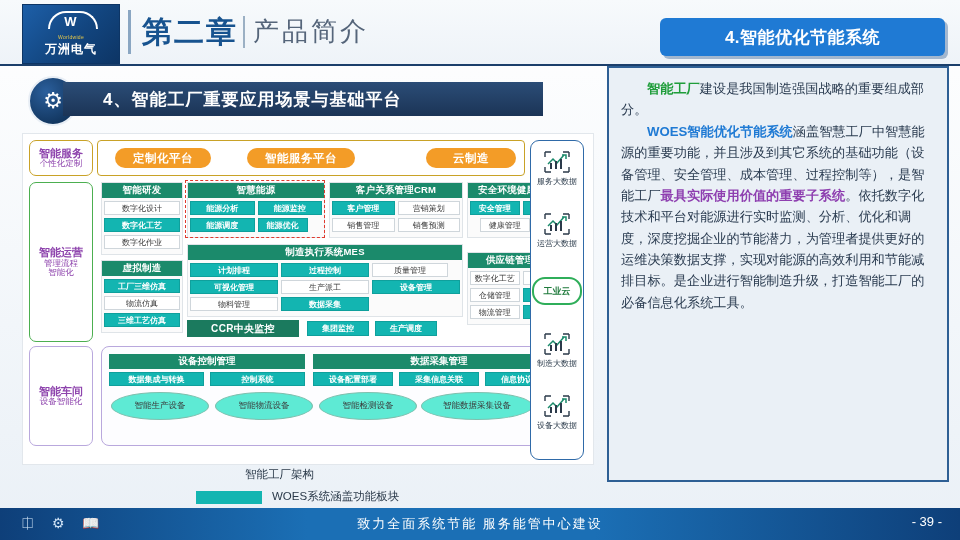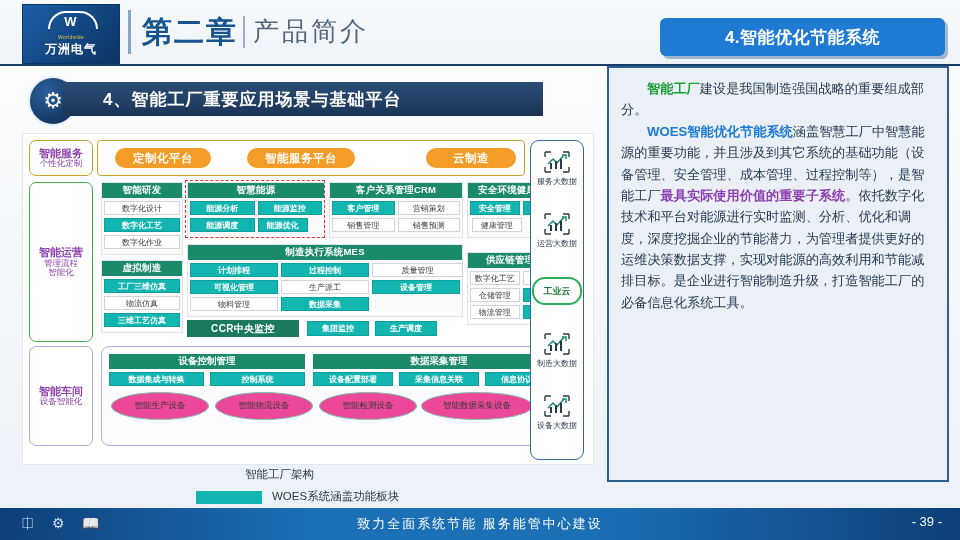--- a/index.html
+++ b/index.html
@@ -65,21 +65,21 @@
   .cell.hl span{color:#ffffff;font-weight:bold;}
 
   .dashbox{position:absolute;border:1.5px dashed #e03a2f;box-sizing:border-box;}
 
   .wide-hd{position:absolute;height:15px;background:#1b8a6b;display:flex;align-items:center;justify-content:center;}
   .wide-hd span{color:#fff;font-size:9.5px;font-weight:bold;}
 
   .ccr{position:absolute;height:17px;background:#1b7a5e;display:flex;align-items:center;justify-content:center;}
   .ccr span{color:#fff;font-size:10px;font-weight:bold;letter-spacing:.3px;}
 
-  .oval{position:absolute;border:1px solid #7fbfae;border-radius:50%;background:#ec4899;
+  .oval{position:absolute;border:1px solid #7fbfae;border-radius:50%;background:#5eead4;
     display:flex;align-items:center;justify-content:center;}
   .oval span{font-size:8.5px;color:#3a3a3a;}
 
   .shop-wrap{position:absolute;border:1px solid #b9a8dd;border-radius:8px;background:#fdfdff;}
 
   
   .rail{position:absolute;left:530px;top:140px;width:52px;height:318px;border:1.5px solid #2f6aa8;border-radius:9px;background:#ffffff;}
   .rail-item{position:absolute;width:52px;display:flex;flex-direction:column;align-items:center;}
   .rail-ico{width:30px;height:26px;position:relative;}
   .rail-lbl{font-size:8px;color:#2a3a4a;margin-top:1px;white-space:nowrap;}
@@ -230,35 +230,35 @@
       <div class="card" style="left: 444px; top: 48px; width: 106px; height: 54px; position: absolute;">
         <div class="card-hd">
           <span>安全环境健康QHSE</span>
         </div>
         <div class="cell hl" style="left:2px;top:18px;width:49.5px;">
           <span>安全管理</span>
         </div>
         <div class="cell hl" style="left:54.5px;top:18px;width:49.5px;">
           <span>环境管理</span>
         </div>
-        <div class="cell" style="left:4px;top:35px;width:49.5px;">
+        <div class="cell" style="left:12px;top:35px;width:49.5px;">
           <span>健康管理</span>
         </div>
       </div>
       <div class="card" style="left: 164px; top: 110px; width: 274px; height: 71px; position: absolute;">
         <div class="card-hd">
           <span>制造执行系统MES</span>
         </div>
         <div class="cell hl" style="left:2px;top:18px;width:88px;">
           <span>计划排程</span>
         </div>
         <div class="cell hl" style="left:93px;top:18px;width:88px;">
           <span>过程控制</span>
         </div>
-        <div class="cell" style="left:184px;top:18px;width:91px;">
+        <div class="cell" style="left:184px;top:18px;width:76px;">
           <span>质量管理</span>
         </div>
         <div class="cell hl" style="left:2px;top:35px;width:88px;">
           <span>可视化管理</span>
         </div>
         <div class="cell" style="left:93px;top:35px;width:88px;">
           <span>生产派工</span>
         </div>
         <div class="cell hl" style="left:184px;top:35px;width:88px;">
           <span>设备管理</span>

